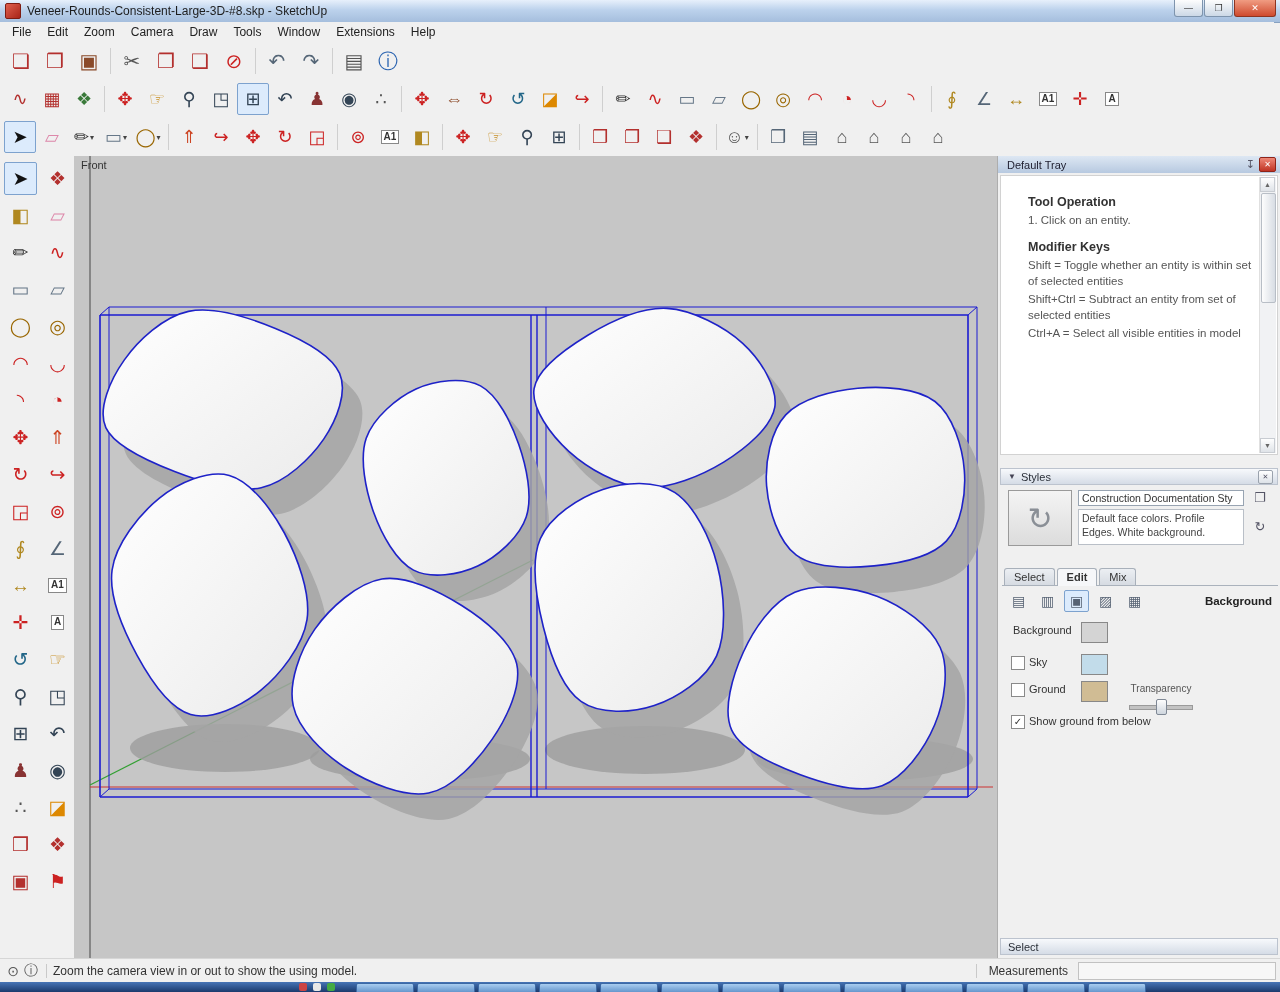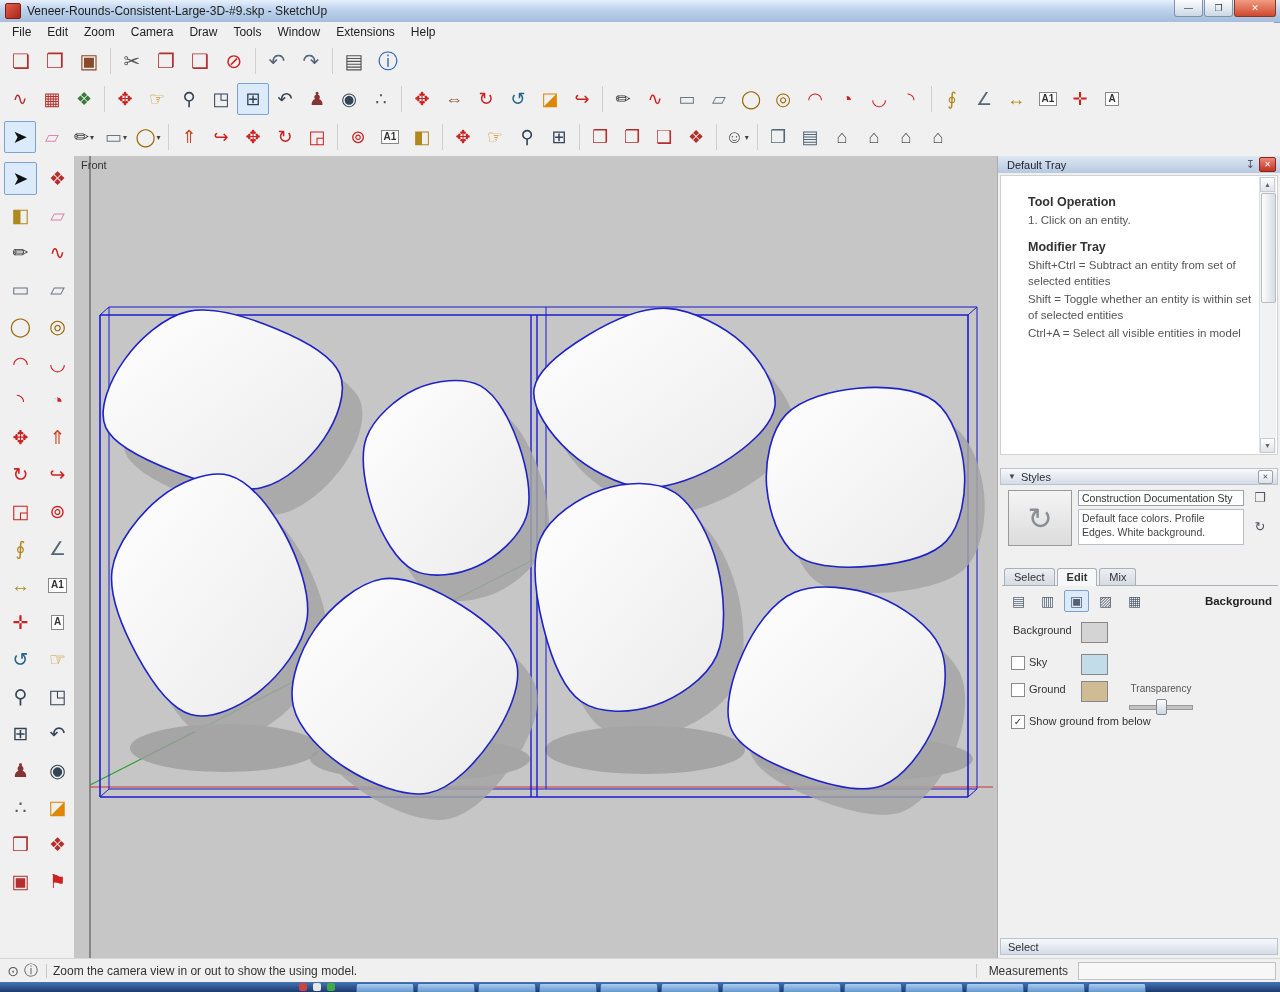--- a/index.html
+++ b/index.html
@@ -151,21 +151,21 @@
   .tkicon{width:8px;height:8px;border-radius:2px;}
   #tk-buttons{position:absolute;left:356px;top:1px;display:flex;gap:3px;}
   .tkbtn{width:58px;height:10px;background:linear-gradient(#a9cdf0,#6697cd);
     border:1px solid #3c69a5;border-radius:2px 2px 0 0;box-sizing:border-box;}
 </style>
 </head>
 <body>
 
 <div id="titlebar">
   <div id="app-icon"></div>
-  <span id="title-text">Veneer-Rounds-Consistent-Large-3D-#9.skp - SketchUp</span>
+  <span id="title-text">Veneer-Rounds-Consistent-Large-3D-#8.skp - SketchUp</span>
   <div id="win-controls">
     <div class="winbtn">—</div>
     <div class="winbtn">❐</div>
     <div class="winbtn close">✕</div>
   </div>
 </div>
 
 <div id="menubar">
     <div class="menu-item">File</div>
     <div class="menu-item">Edit</div>
@@ -596,24 +596,24 @@
 <div id="tray">
   <div id="tray-titlebar">
     <span>Default Tray</span>
     <span id="tray-pin">↧</span>
     <span id="tray-close">✕</span>
   </div>
 
   <div id="instructor">
     <h4>Tool Operation</h4>
     <p>1. Click on an entity.</p>
-    <h4>Modifier Tray</h4>
+    <h4>Modifier Keys</h4>
     <div id="modifier-list">
+        <p class="mod">Shift = Toggle whether an entity is within set of selected entities</p>
         <p class="mod">Shift+Ctrl = Subtract an entity from set of selected entities</p>
-        <p class="mod">Shift = Toggle whether an entity is within set of selected entities</p>
         <p class="mod">Ctrl+A = Select all visible entities in model</p>
       </div>
     <div id="instr-scroll">
       <div id="sarrow-up" class="sarrow">▲</div>
       <div id="sthumb"></div>
       <div id="sarrow-down" class="sarrow">▼</div>
     </div>
   </div>
 
   <div id="styles-header" class="panel-header">

